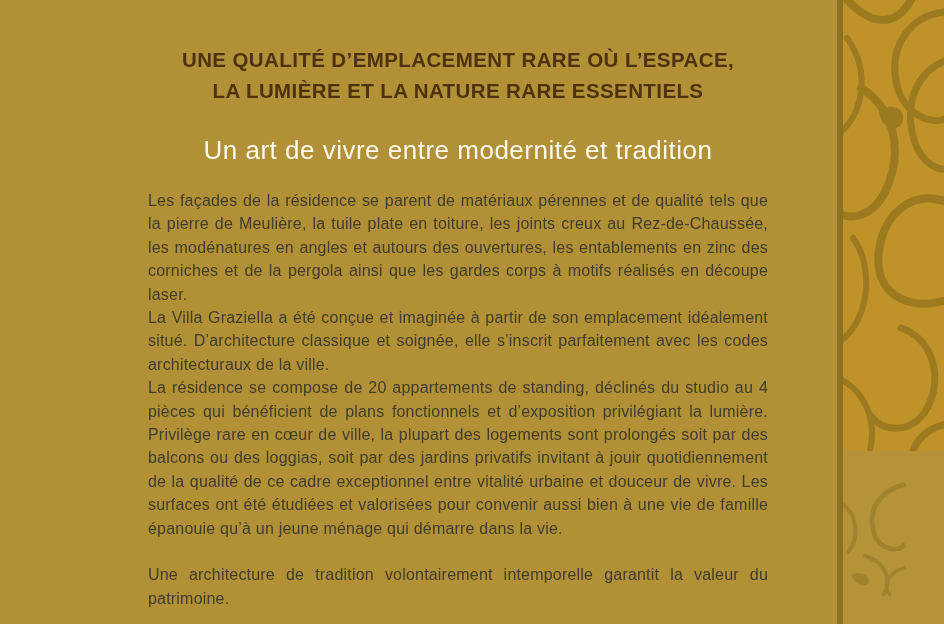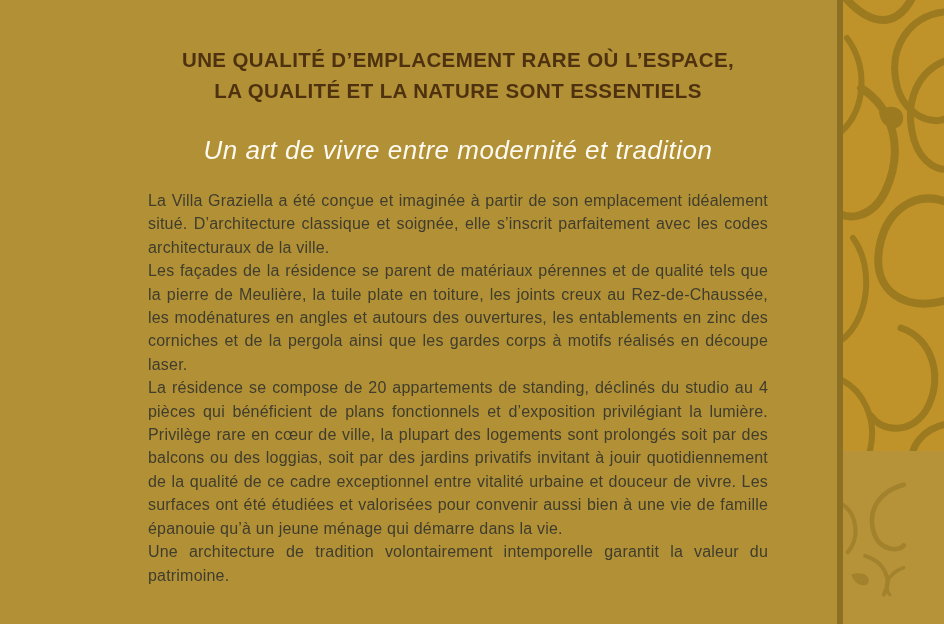--- a/index.html
+++ b/index.html
@@ -28,36 +28,36 @@
     color: #4e3210;
   }
   .subtitle {
     margin-top: 28px;
     text-align: center;
     font-weight: 300;
     font-size: 26px;
     line-height: 33px;
     letter-spacing: 0.5px;
     color: #fcfaf1;
-    font-style: italic;
   }
   .bodytext {
     margin-top: 22px;
     color: #3f3d2d;
     font-size: 16px;
     font-weight: 300;
     line-height: 23.4px;
     letter-spacing: 0.2px;
   }
   .bodytext p {
     margin: 0;
     text-align: justify;
     text-justify: inter-word;
   }
   .bodytext p.gap-before {
+    margin-top: 23px;
   }
   
   .edge-strip {
     position: absolute;
     top: 0;
     left: 837px;
     width: 6px;
     height: 624px;
     background: #8c7124;
   }
@@ -89,28 +89,28 @@
   .floral-tile svg { display: block; }
 </style>
 </head>
 <body>
 
 <div class="page">
 
   <div class="content">
     <div class="heading">
       <div>UNE QUALITÉ D’EMPLACEMENT RARE OÙ L’ESPACE,</div>
-      <div>LA QUALITÉ ET LA NATURE SONT ESSENTIELS</div>
+      <div>LA LUMIÈRE ET LA NATURE RARE ESSENTIELS</div>
     </div>
 
     <div class="subtitle">Un art de vivre entre modernité et tradition</div>
 
     <div class="bodytext">
+      <p>Les façades de la résidence se parent de matériaux pérennes et de qualité tels que la pierre de Meulière, la tuile plate en toiture, les joints creux au Rez-de-Chaussée, les modénatures en angles et autours des ouvertures, les entablements en zinc des corniches et de la pergola ainsi que les gardes corps à motifs réalisés en découpe laser.</p>
       <p>La Villa Graziella a été conçue et imaginée à partir de son emplacement idéalement situé. D’architecture classique et soignée, elle s’inscrit parfaitement avec les codes architecturaux de la ville.</p>
-      <p>Les façades de la résidence se parent de matériaux pérennes et de qualité tels que la pierre de Meulière, la tuile plate en toiture, les joints creux au Rez-de-Chaussée, les modénatures en angles et autours des ouvertures, les entablements en zinc des corniches et de la pergola ainsi que les gardes corps à motifs réalisés en découpe laser.</p>
       <p>La résidence se compose de 20 appartements de standing, déclinés du studio au 4 pièces qui bénéficient de plans fonctionnels et d’exposition privilégiant la lumière. Privilège rare en cœur de ville, la plupart des logements sont prolongés soit par des balcons ou des loggias, soit par des jardins privatifs invitant à jouir quotidiennement de la qualité de ce cadre exceptionnel entre vitalité urbaine et douceur de vivre. Les surfaces ont été étudiées et valorisées pour convenir aussi bien à une vie de famille épanouie qu’à un jeune ménage qui démarre dans la vie.</p>
       <p class="gap-before">Une architecture de tradition volontairement intemporelle garantit la valeur du patrimoine.</p>
     </div>
   </div>
 
   <div class="edge-strip"></div>
 
   <div class="floral-band">
     <div class="floral-tile top">
       <svg width="101" height="451" viewBox="0 0 101 451" fill="none" stroke="currentColor" stroke-linecap="round">

